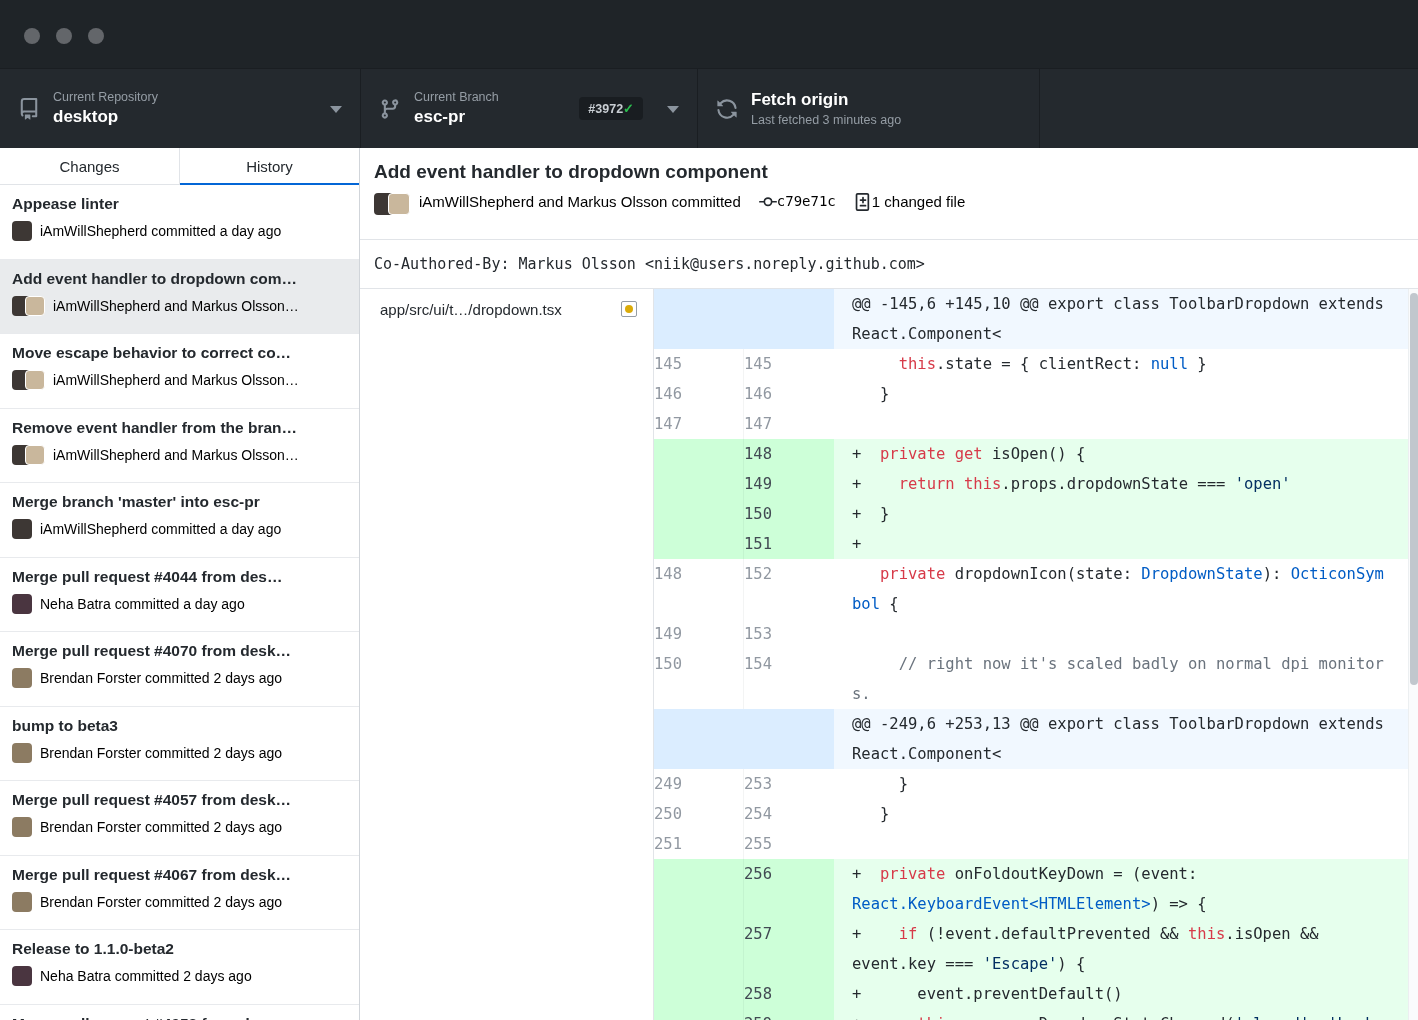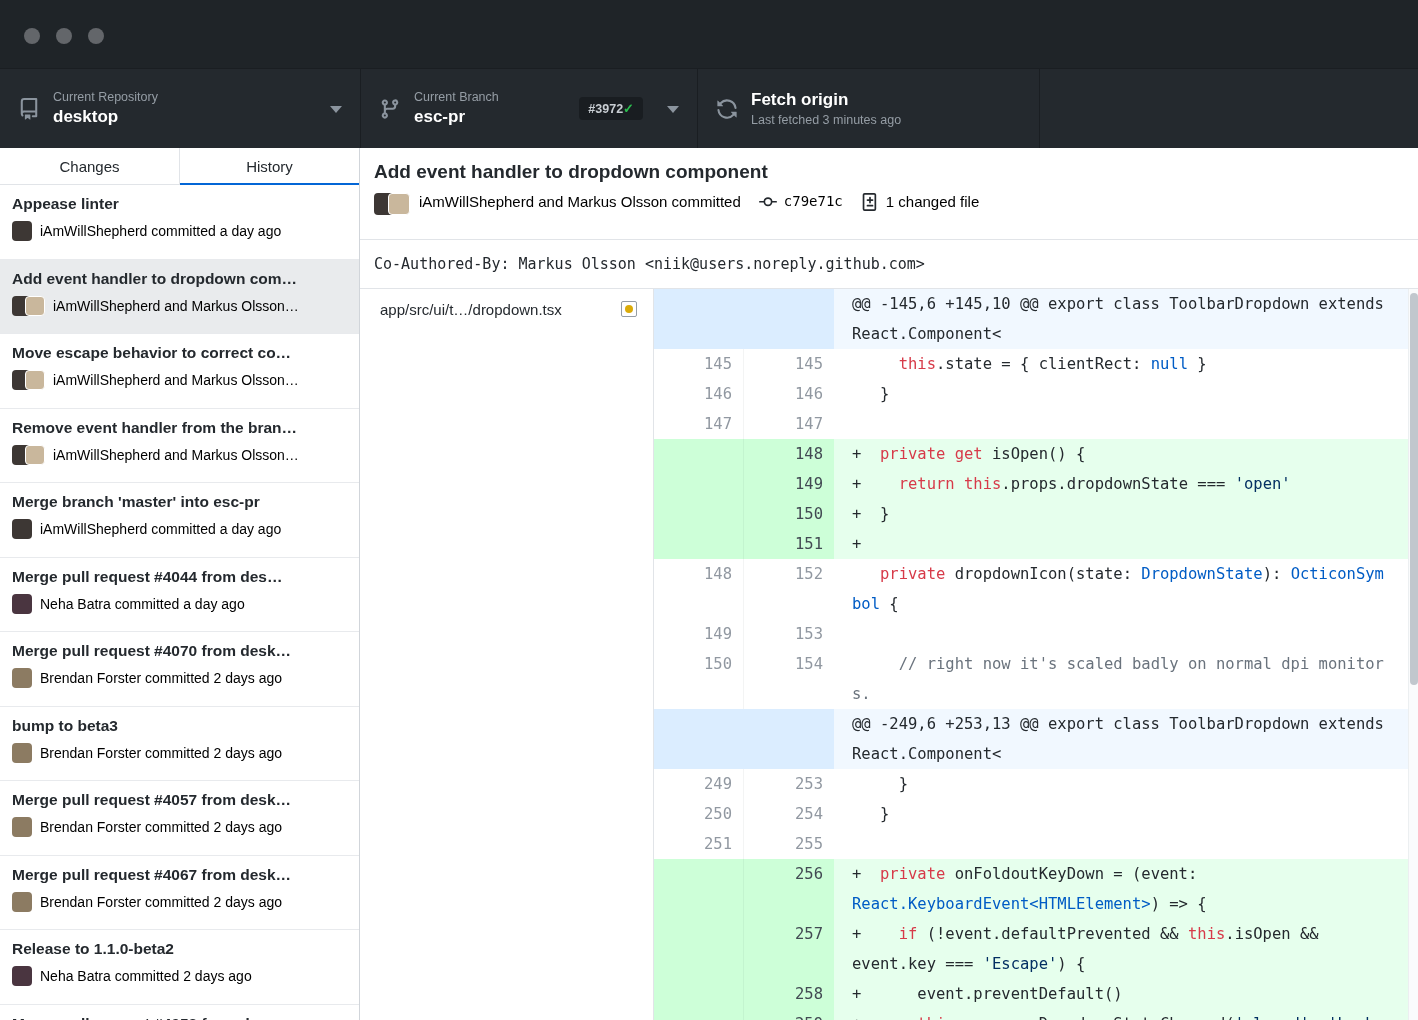--- a/index.html
+++ b/index.html
@@ -50,37 +50,37 @@
   
   .main{position:absolute;top:148px;left:360px;right:0;bottom:0;background:#fff;display:flex;flex-direction:column}
   .commit-header{height:92px;flex:none;padding:13px 16px 0 14px;border-bottom:1px solid #e1e4e8}
   .commit-header h1{font-size:19px;font-weight:700;color:#24292e;white-space:nowrap;overflow:hidden}
   .meta-row{display:flex;margin-top:10px;font-size:15px;color:#000000}
   .meta-avatars{display:flex;margin-right:9px}
   .meta-avatars .avatar{width:22px;height:22px}
   .meta-avatars .avatar + .avatar{margin-left:-8px}
   .meta-icon{width:18px;height:18px;fill:#24292e;flex:none}
   .gap-l{margin-left:18px}
-  .gap-s{margin-left:7px}
+  .gap-s{}
   .sha{font-family:"DejaVu Sans Mono","Liberation Mono",monospace;font-size:14px}
   .coauthor{height:49px;flex:none;display:flex;align-items:center;padding:0 16px 0 14px;border-bottom:1px solid #e1e4e8;
     font-family:"DejaVu Sans Mono","Liberation Mono",monospace;font-size:15px;color:#24292e;white-space:pre}
 
   
   .diff-wrap{flex:1;display:flex;min-height:0;position:relative}
   .file-list{width:294px;flex:none;border-right:1px solid #e1e4e8;background:#fff}
   .file-row{height:40px;display:flex;align-items:center;padding:0 16px 0 20px;font-size:15px;color:#24292e}
   .file-path{flex:1;white-space:nowrap;overflow:hidden}
   .status-icon{width:16px;height:16px;border:1px solid #959da5;border-radius:2px;position:relative;flex:none;margin-left:8px}
   .status-icon::after{content:"";position:absolute;left:50%;top:50%;width:8px;height:8px;margin:-4px 0 0 -4px;
     border-radius:50%;background:#dbab09}
   .diff{flex:1;overflow:hidden;position:relative;background:#fff;
     font-family:"DejaVu Sans Mono","Liberation Mono",monospace;font-size:15.5px;line-height:30px}
   .diff-row{display:flex;min-height:30px}
-  .gutter{width:90px;flex:none;text-align:right;padding-right:11px;color:#9198a1;white-space:pre}
+  .gutter{width:90px;flex:none;text-align:left;padding-right:11px;color:#9198a1;white-space:pre}
   .gutter.old{border-right:1px solid rgba(27,31,35,0.05)}
   .code{flex:1;min-width:0;padding-left:18px;padding-right:12px;white-space:pre-wrap;word-break:normal;color:#24292e}
   .diff-row.hunk .gutter{background:#dbedff;border-right-color:transparent}
   .diff-row.hunk .code{background:#f1f8ff}
   .diff-row.added .gutter{background:#cdffd8;color:#424a53}
   .diff-row.added .code{background:#e6ffed}
   .tok-plain{color:#24292e}
   .tok-kw{color:#d73a49}
   .tok-str{color:#032f62}
   .tok-type{color:#005cc5}

